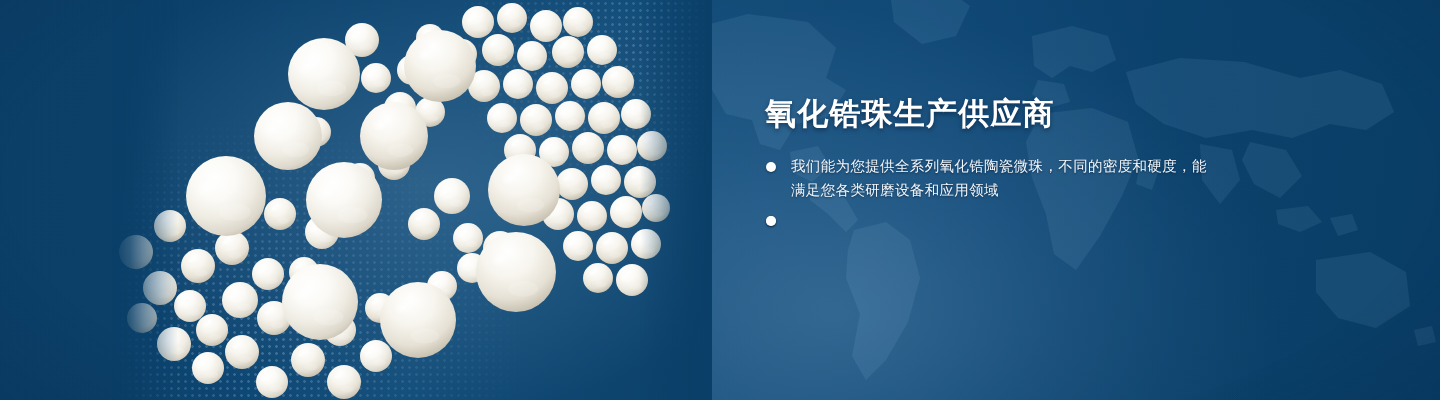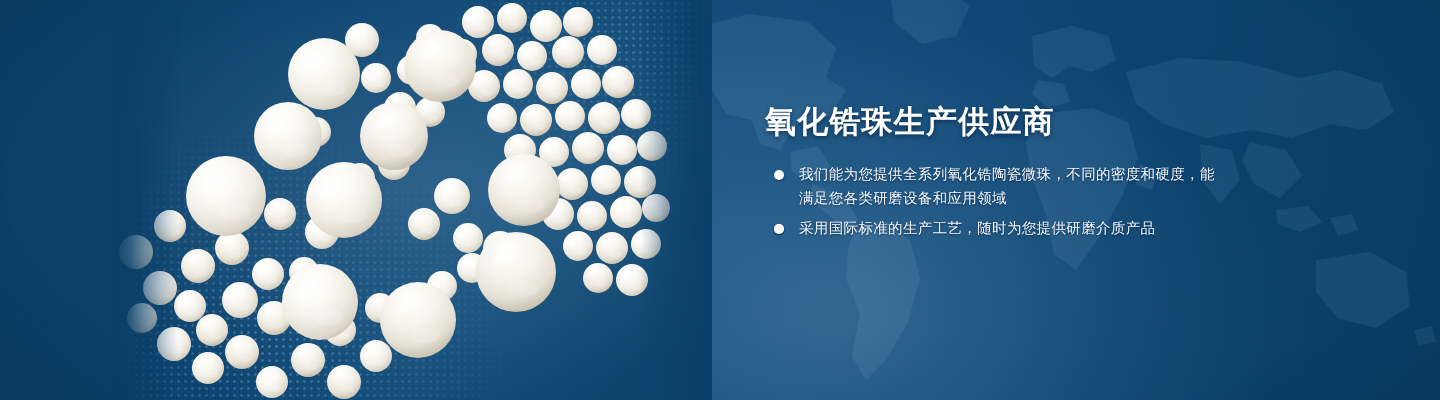--- a/index.html
+++ b/index.html
@@ -93,35 +93,35 @@
       linear-gradient(to left, #0a3f68 0%, rgba(10,63,104,0.8) 3%, rgba(10,63,104,0) 12%);
   }
 
   .beads { position: absolute; inset: 0; }
   .beads svg { width: 100%; height: 100%; display: block; }
 
   
   .copy {
     position: absolute;
     left: 765px;
-    top: 104px;
+    top: 96px;
     width: 640px;
   }
   .headline {
     margin: 0 0 22px 0;
     font-size: 31px;
     font-weight: bold;
     line-height: 1.18;
     color: #ffffff;
     letter-spacing: 1.2px;
     text-shadow: 0 2px 4px rgba(0,22,45,0.55);
   }
   .bullets {
     list-style: none;
-    margin: 8px;
+    margin: 0;
     padding: 0;
   }
   .bullet {
     position: relative;
     padding-left: 26px;
     margin-bottom: 7px;
     font-size: 14.5px;
     line-height: 1.65;
     color: #f3f7fb;
     letter-spacing: 0.35px;
@@ -343,18 +343,17 @@
     <ul class="bullets">
       <li class="bullet">
         <span class="dot"></span>
         <span>我们能为您提供全系列氧化锆陶瓷微珠，不同的密度和硬度，能满足您各类研磨设备和应用领域</span>
       </li>
       <li class="bullet">
         <span class="dot"></span>
       </li>
       <li class="bullet">
         <span class="dot"></span>
-        <span>采用国际标准的生产工艺，随时为您提供研磨介质产品</span>
       </li>
     </ul>
   </div>
 
 </div>
 
 </body></html>

